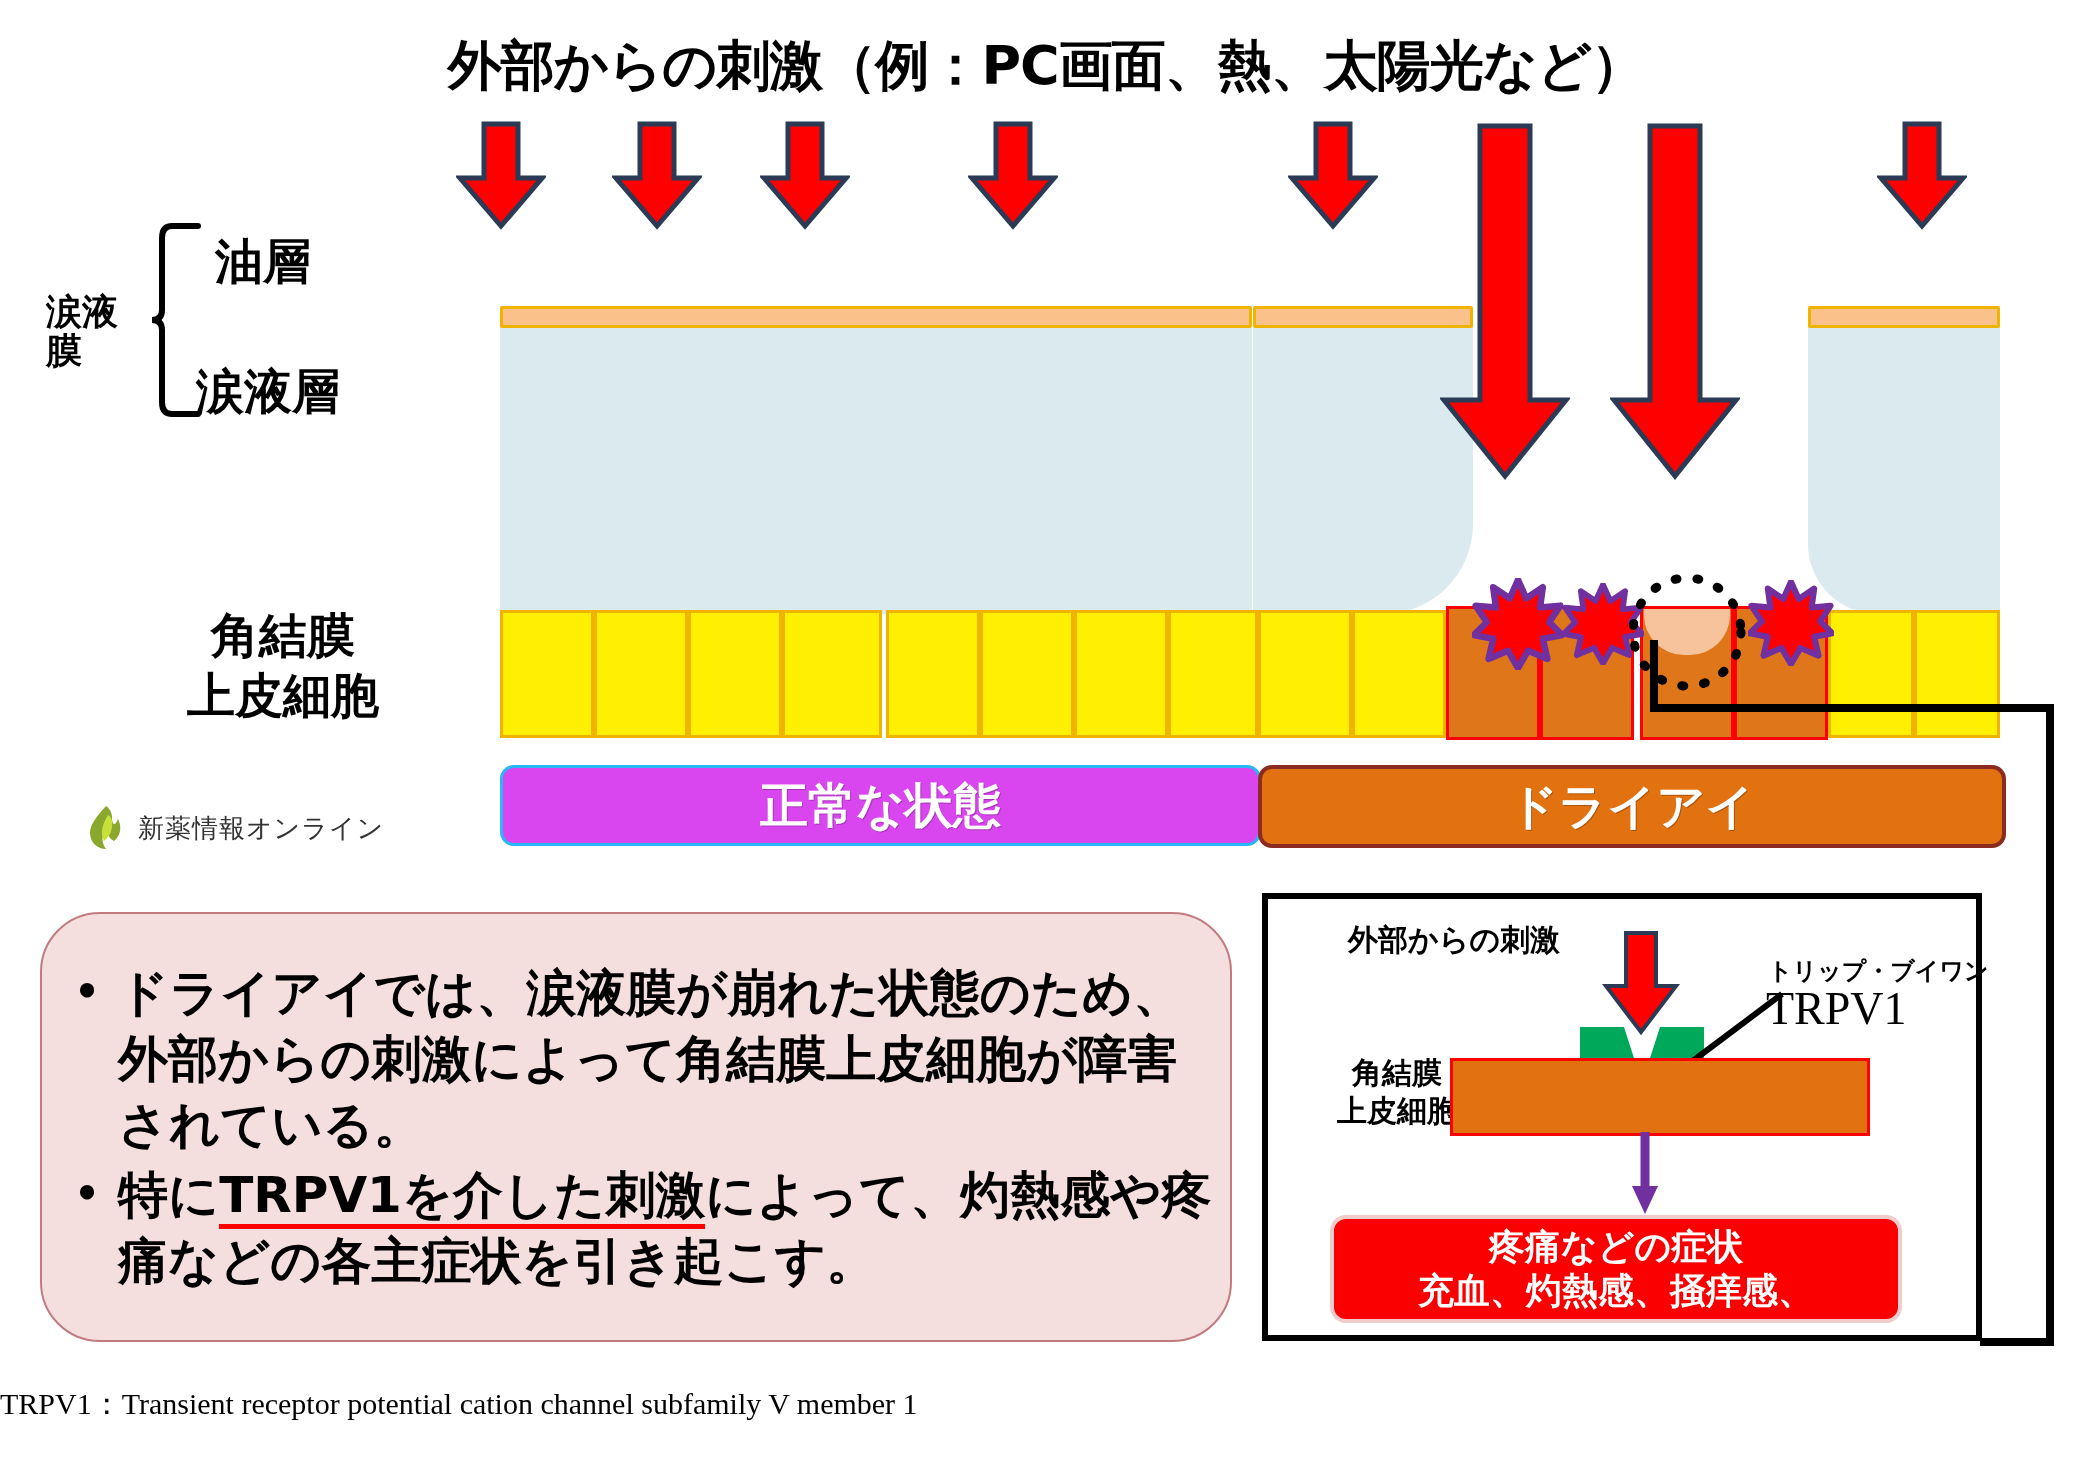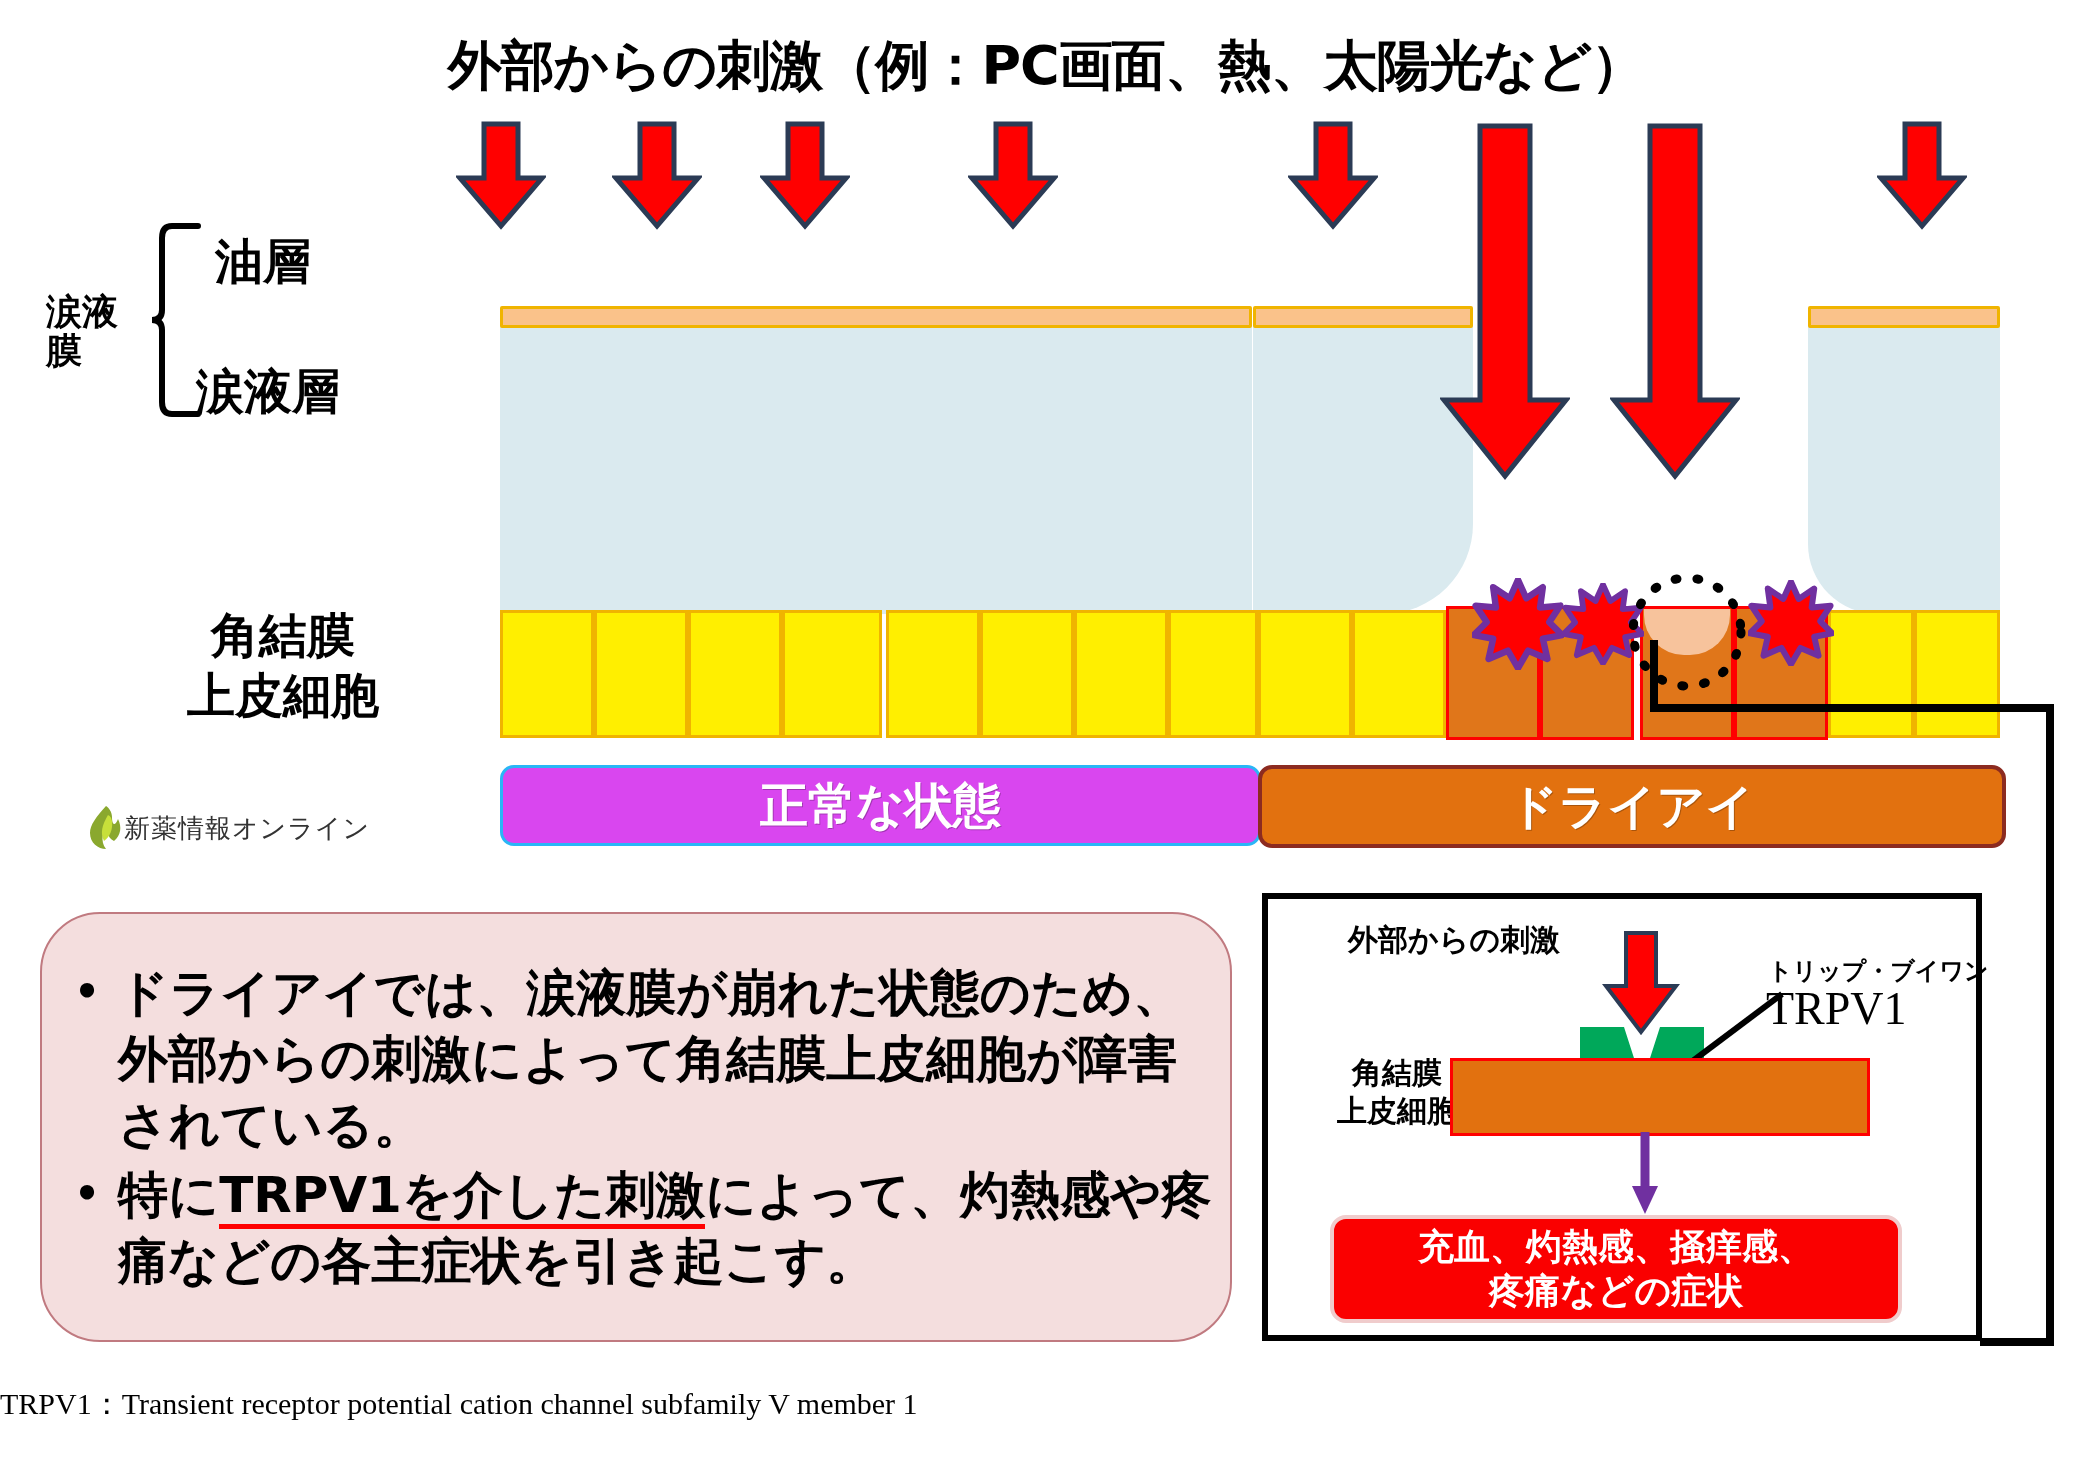--- a/index.html
+++ b/index.html
@@ -60,21 +60,21 @@
     position:absolute;height:75px;border-radius:14px;
     display:flex;align-items:center;justify-content:center;
     color:#ffffff;font-size:48px;font-weight:bold;
     font-family:"DejaVu Sans","Liberation Sans",sans-serif;
     text-shadow:1px 1px 0 rgba(0,0,0,.25);
   }
   #banner-normal{left:500px;top:765px;width:755px;background:#d946ef;border:3px solid #29b6f6;}
   #banner-dry{left:1258px;top:765px;width:740px;background:#e2710f;border:4px solid #8c2b20;}
 
   
-  #logo{left:88px;top:805px;display:flex;align-items:center;}
+  #logo{left:88px;top:805px;display:flex;align-items:center;gap:14px;}
   #logo-text{font-size:26px;color:#333;letter-spacing:1px;
     font-family:"DejaVu Sans","Liberation Sans",sans-serif;}
 
   
   #pinkbox{
     left:40px;top:912px;width:1192px;height:430px;
     background:#f4dede;border:2px solid #c07a80;border-radius:60px;
     box-sizing:border-box;
   }
   #bullets{
@@ -294,20 +294,20 @@
 </div>
 <div class="abs" id="inset-cellbar"></div>
 
 <svg class="abs" style="left:1630px;top:1132px;" width="30" height="84" viewBox="0 0 30 84">
   <path d="M15 0 V58" stroke="#7030a0" stroke-width="9" fill="none"></path>
   <path d="M2 54 L15 82 L28 54 Z" fill="#7030a0"></path>
 </svg>
 
 <div class="abs" id="symptom-box">
   <div>
+    <div>疼痛などの症状</div>
     <div>充血、灼熱感、掻痒感、</div>
-    <div>疼痛などの症状</div>
   </div>
 </div>
 
 <div class="abs" id="footer">
   <div>TRPV1：Transient receptor potential cation channel subfamily V member 1</div>
 </div>
 
 </body></html>

